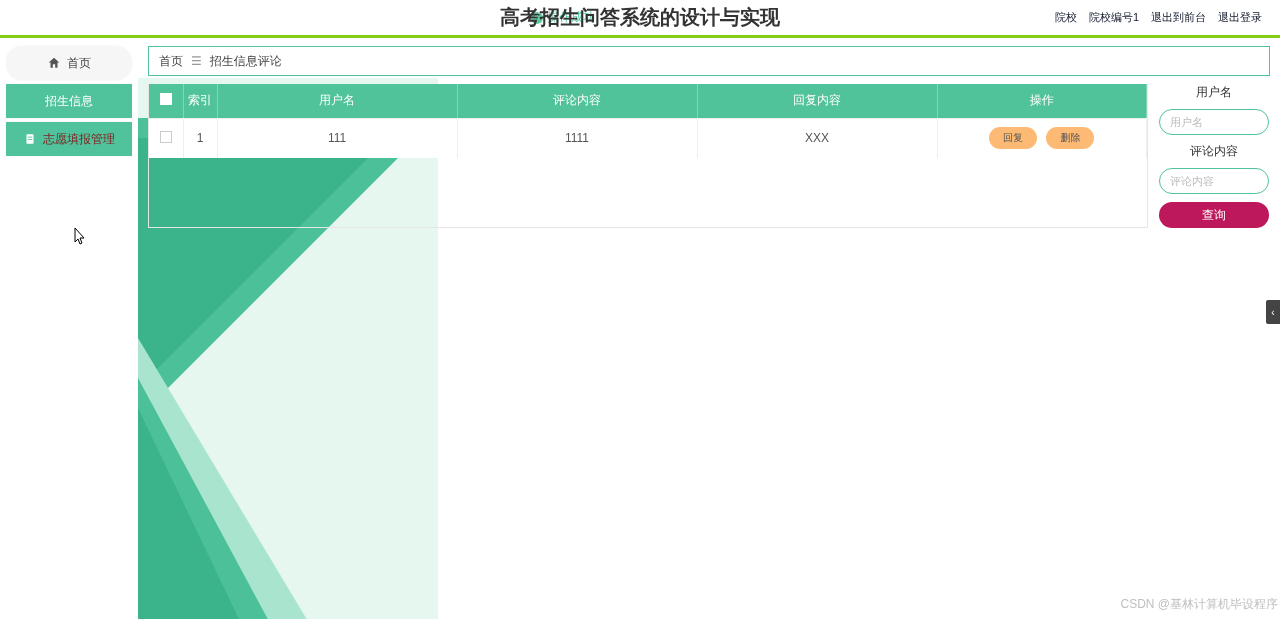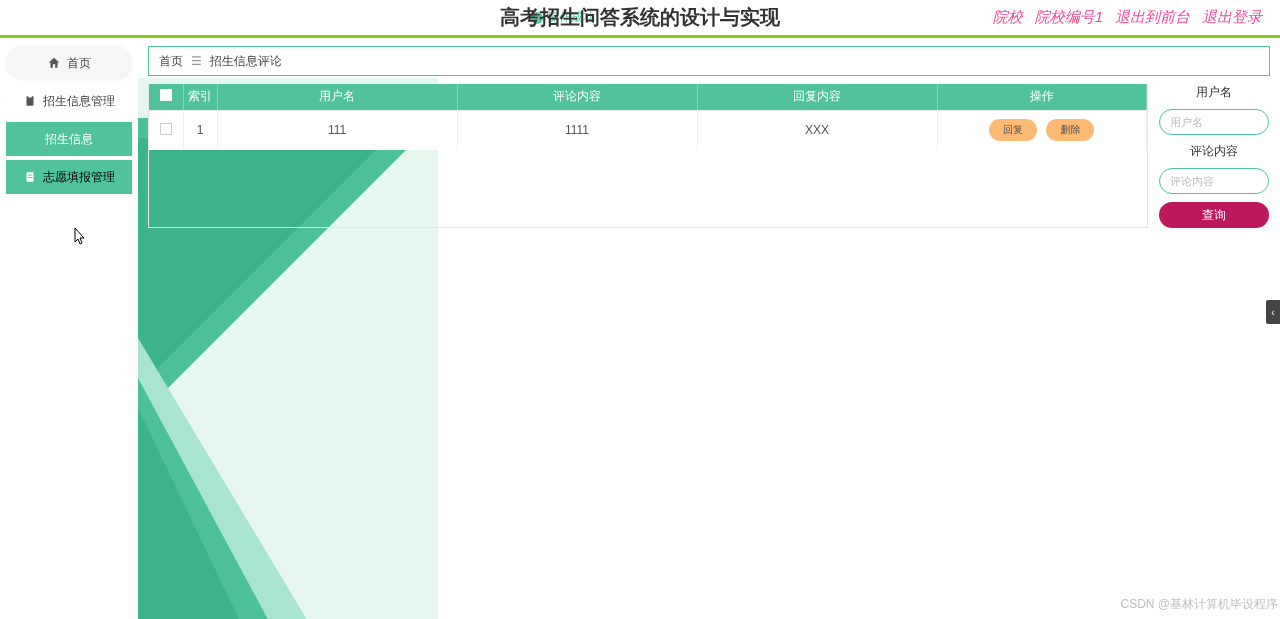--- a/index.html
+++ b/index.html
@@ -1,44 +1,44 @@
 <!DOCTYPE html>
 <html><head>
   <meta charset="utf-8">
   <style>
     * { margin: 0; padding: 0; box-sizing: border-box; }
     body { font-family: "Microsoft YaHei", Arial, sans-serif; font-size: 12px; background: #fff; color: #333; overflow: hidden; width: 1280px; height: 619px; position: relative; }
 
     .topbar { height: 38px; background: #fff; border-bottom: 3px solid #84cc16; display: flex; align-items: center; padding: 0 18px; position: relative; }
     .top-title { position: absolute; left: 50%; transform: translateX(-50%); font-weight: 700; font-size: 20px; }
     .top-title .bold2 { font-weight: 800; }
-    .top-links { position: absolute; right: 18px; display: flex; gap: 12px; font-size: 15px; color: #ec4899; font-style: italic; }
+    .top-links { position: absolute; right: 18px; display: flex; gap: 12px; font-size: 11px; color: #0f172a; }
     .top-links span { cursor: pointer; }
     .op-success { position: absolute; left: 44%; transform: translateX(-50%); color: #52c9a2; font-size: 12px; display: flex; align-items: center; gap: 4px; }
     .op-success-dot { width: 12px; height: 12px; border-radius: 50%; background: #5ecb9f; display: inline-block; position: relative; }
     .op-success-dot::after { content: "✓"; color: #fff; position: absolute; left: 2px; top: -2px; font-size: 10px; }
 
     .layout { display: flex; height: calc(100% - 38px); }
     .sidebar { width: 138px; background: #fff; padding: 4px 4px 0 4px; }
     .side-item { height: 34px; display: flex; align-items: center; justify-content: center; gap: 6px; background: #f6f6f6; margin: 4px 2px; border-radius: 16px; cursor: pointer; font-size: 12px; color: #444; box-shadow: 0 0 0 1px rgba(0,0,0,.02); }
     .side-item.white { background: #fff; border-radius: 14px; }
     .side-item.green { background: #51c39c; color: #fff; border-radius: 0; }
-    .side-item.green-active { background: #51c39c; color: #000000; border-radius: 0; }
+    .side-item.green-active { background: #51c39c; color: #7f1d1d; border-radius: 0; }
     .icon { display: inline-block; width: 14px; height: 14px; position: relative; }
 
     .content { flex: 1; position: relative; padding: 8px 10px; overflow: hidden; }
     .bg-deco { position: absolute; left: 0; top: 40px; width: 300px; height: schen570px; z-index: 0; pointer-events: none; }
 
     .breadcrumb { position: relative; z-index: 1; height: 30px; border: 1px solid #50c39b; background: #fff; display: flex; align-items: center; padding: 0 10px; gap: 8px; font-size: 12px; color: #444; }
     .breadcrumb .sep { color: #999; }
 
     .main-row { display: flex; gap: 10px; margin-top: 8px; position: relative; z-index: 1; }
     .table-wrap { flex: 1; border: 1px solid #e6e6e6; border-top: none; background: transparent; }
     table { width: 100%; border-collapse: collapse; }
-    th { background: #50c39a; color: #fff; font-weight: 500; font-size: 12px; height: 26px; text-align: center; border-right: 1px solid rgba(255,255,255,.3); }
+    th { background: #50c39a; color: #fff; font-weight: 500; font-size: 12px; height: 34px; text-align: center; border-right: 1px solid rgba(255,255,255,.3); }
     th:first-child,td:first-child { width: 34px; }
     th:nth-child(2),td:nth-child(2) { width: 34px; }
     td { background: #fff; height: 40px; text-align: center; border-right: 1px solid #eee; border-top: 1px solid #eee; font-size: 12px; color: #555; }
     .chk { width: 12px; height: 12px; border: 1px solid #ccc; display: inline-block; background: #fff; }
     th .chk { border-color: #fff; background: #fff; }
     .pill-btn { display: inline-block; padding: 4px 14px; background: #fdba74; color: #555; border: none; border-radius: 12px; font-size: 10px; margin: 0 3px; cursor: pointer; }
 
     .search-panel { width: 112px; display: flex; flex-direction: column; gap: 8px; align-items: center; }
     .sp-label { font-size: 12px; color: #333; text-align: center; }
     .sp-input { width: 110px; height: 26px; border: 1px solid #4fc39a; border-radius: 14px; background: #fff; padding: 0 10px; font-size: 11px; color: #aaa; outline: none; }
@@ -69,27 +69,20 @@
   </div>
 </div>
 
 <div class="layout">
   <div class="sidebar">
     <div class="side-item">
       <span class="icon"><svg viewBox="0 0 24 24" width="14" height="14" fill="#555">
             <path d="M12 3l9 8h-3v9h-4v-6H10v6H6v-9H3z"></path>
           </svg></span>
       <span>首页</span>
-    </div>
-    <div class="side-item white">
-      <span class="icon"><svg viewBox="0 0 24 24" width="14" height="14" fill="#555">
-            <rect x="6" y="4" width="12" height="16" rx="1"></rect>
-            <rect x="9" y="2" width="6" height="4" rx="1" fill="#fff"></rect>
-          </svg></span>
-      <span>招生信息管理</span>
     </div>
     <div class="side-item green">
       <span>招生信息</span>
     </div>
     <div class="side-item green-active">
       <span class="icon"><svg viewBox="0 0 24 24" width="14" height="14" fill="#fff">
             <rect x="6" y="4" width="12" height="16" rx="1"></rect>
             <rect x="8" y="8" width="8" height="1.5" fill="#51c39c"></rect>
             <rect x="8" y="12" width="8" height="1.5" fill="#51c39c"></rect>
           </svg></span>

